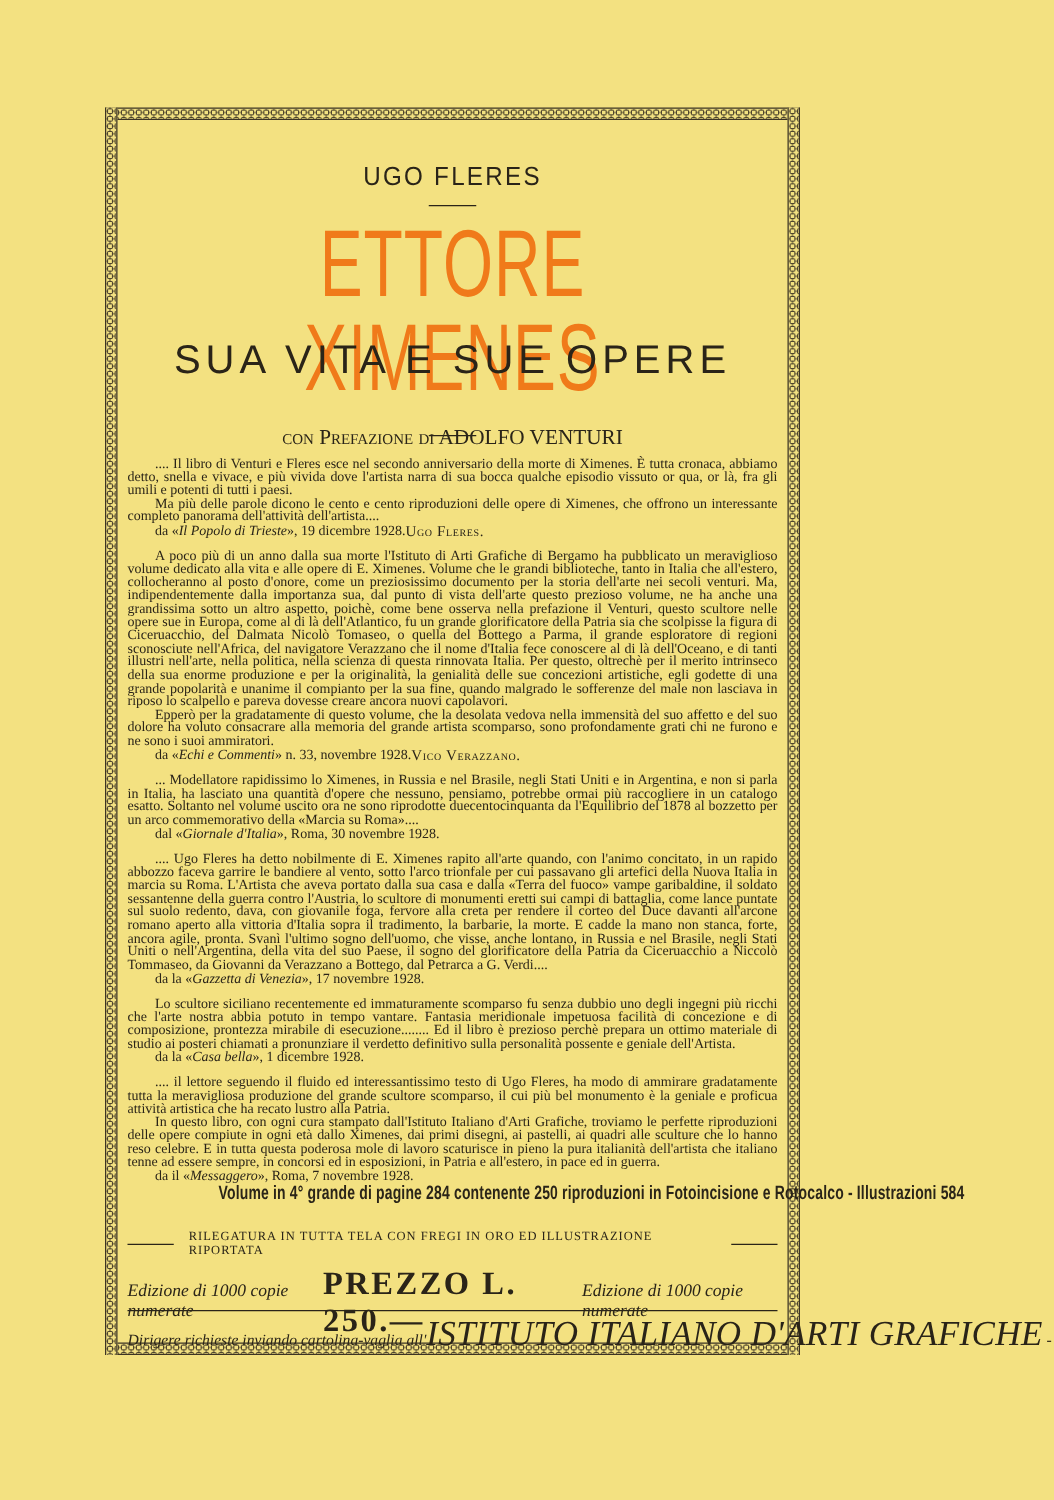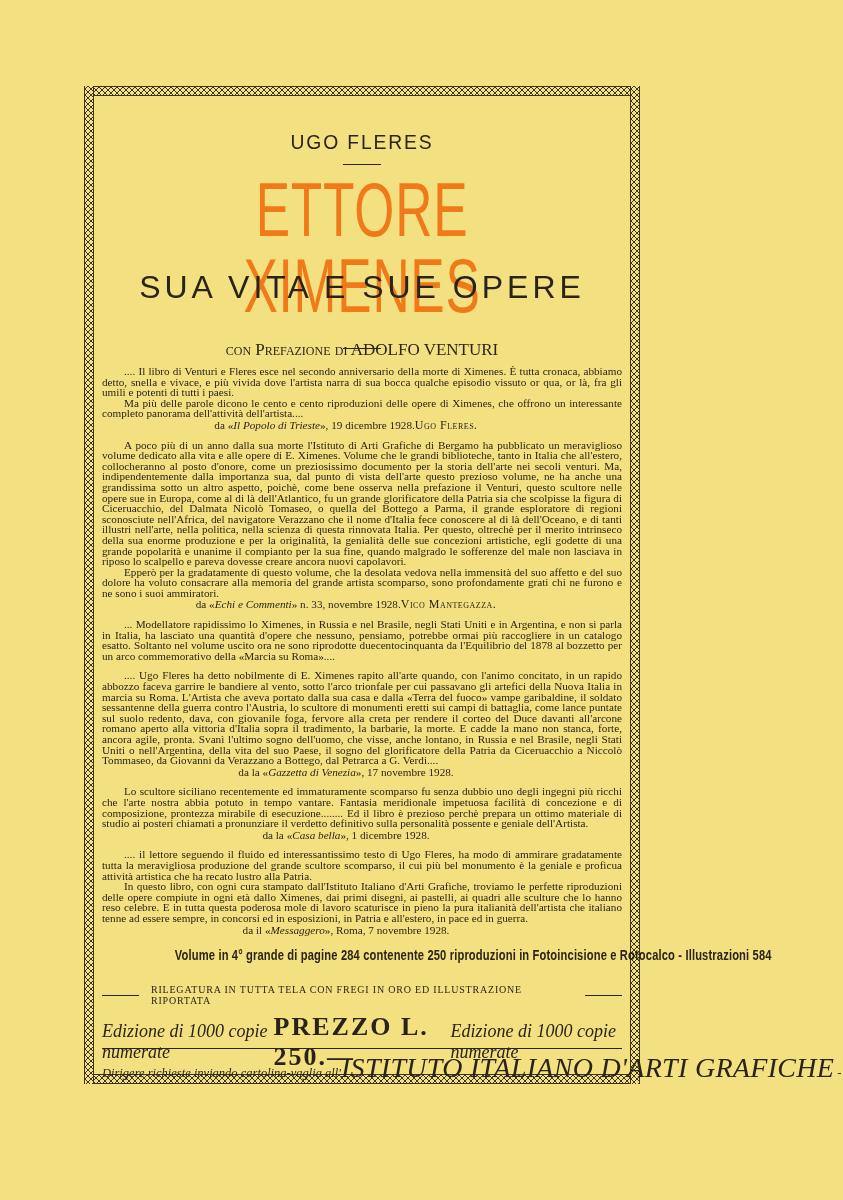--- a/index.html
+++ b/index.html
@@ -48,37 +48,37 @@
     position:absolute; top:212px; left:0; right:0; text-align:center;
     font-family:"Liberation Serif", serif; font-size:17px;margin-top:24px;
   }
   .preface .sc { font-variant:small-caps; }
   .reviews {
     position:absolute; top:262px; left:0px; right:0px;
     font-size:11.2px; line-height:10.6px;
   }
   .review { margin-bottom:9px; }
   .review p { margin:0; text-align:justify; text-indent:22px; }
-  .review .src-line { display:flex; justify-content:center; padding-left:22px; padding-right:54px; margin-top:1px; }
+  .review .src-line { display:flex; justify-content:flex-start; padding-left:22px; padding-right:54px; margin-top:1px; }
   .review .src i { font-style:italic; }
   .review .sig { font-variant:small-caps; font-size:12px; letter-spacing:0.5px; }
   .volume-line {
     position:absolute; top:842px; left:0; right:0; text-align:center;
     font-family:"Liberation Sans", sans-serif; font-weight:bold; font-size:15.5px;
     transform:scaleX(0.72); transform-origin:center; white-space:nowrap; letter-spacing:0.2px;
   }
   .binding-line {
     position:absolute; top:880px; left:0; right:0; display:flex; align-items:center; justify-content:center; gap:12px;
     font-size:10px; letter-spacing:0.8px;
   }
   .binding-line .dash { width:38px; height:1px; background:#2a2418; }
   .price-row {
     position:absolute; top:908px; left:0; right:0; display:flex; align-items:center; justify-content:space-between;
   }
-  .edition { font-style:italic; font-size:18px; }
+  .edition { font-style:italic; font-size:14px; }
   .price { font-size:26px; font-weight:bold; letter-spacing:2px; }
   .rule-long { position:absolute; top:944px; left:0; right:0; height:1px; background:#2a2418; }
   .order-line {
     position:absolute; top:948px; left:0; right:0; white-space:nowrap; font-style:italic; font-size:12.5px;
   }
   .order-line .big { font-size:28px; letter-spacing:0.3px; }
 </style>
 </head>
 <body>
 
@@ -106,25 +106,28 @@
         <div class="src-line">
             <span class="src"><span>da «</span><i>Il Popolo di Trieste</i><span>», 19 dicembre 1928.</span></span>
             <span class="sig">Ugo Fleres.</span>
           </div>
       </div>
       <div class="review">
         <p>A poco più di un anno dalla sua morte l'Istituto di Arti Grafiche di Bergamo ha pubblicato un meraviglioso volume dedicato alla vita e alle opere di E. Ximenes. Volume che le grandi biblioteche, tanto in Italia che all'estero, collocheranno al posto d'onore, come un preziosissimo documento per la storia dell'arte nei secoli venturi. Ma, indipendentemente dalla importanza sua, dal punto di vista dell'arte questo prezioso volume, ne ha anche una grandissima sotto un altro aspetto, poichè, come bene osserva nella prefazione il Venturi, questo scultore nelle opere sue in Europa, come al di là dell'Atlantico, fu un grande glorificatore della Patria sia che scolpisse la figura di Ciceruacchio, del Dalmata Nicolò Tomaseo, o quella del Bottego a Parma, il grande esploratore di regioni sconosciute nell'Africa, del navigatore Verazzano che il nome d'Italia fece conoscere al di là dell'Oceano, e di tanti illustri nell'arte, nella politica, nella scienza di questa rinnovata Italia. Per questo, oltrechè per il merito intrinseco della sua enorme produzione e per la originalità, la genialità delle sue concezioni artistiche, egli godette di una grande popolarità e unanime il compianto per la sua fine, quando malgrado le sofferenze del male non lasciava in riposo lo scalpello e pareva dovesse creare ancora nuovi capolavori.</p>
         <p>Epperò per la gradatamente di questo volume, che la desolata vedova nella immensità del suo affetto e del suo dolore ha voluto consacrare alla memoria del grande artista scomparso, sono profondamente grati chi ne furono e ne sono i suoi ammiratori.</p>
         <div class="src-line">
             <span class="src"><span>da «</span><i>Echi e Commenti</i><span>» n. 33, novembre 1928.</span></span>
-            <span class="sig">Vico Mantegazza.</span>
+            <span class="sig">Vico Verazzano.</span>
           </div>
       </div>
       <div class="review">
         <p>... Modellatore rapidissimo lo Ximenes, in Russia e nel Brasile, negli Stati Uniti e in Argentina, e non si parla in Italia, ha lasciato una quantità d'opere che nessuno, pensiamo, potrebbe ormai più raccogliere in un catalogo esatto. Soltanto nel volume uscito ora ne sono riprodotte duecentocinquanta da l'Equilibrio del 1878 al bozzetto per un arco commemorativo della «Marcia su Roma»....</p>
+        <div class="src-line">
+            <span class="src"><span>dal «</span><i>Giornale d'Italia</i><span>», Roma, 30 novembre 1928.</span></span>
+          </div>
       </div>
       <div class="review">
         <p>.... Ugo Fleres ha detto nobilmente di E. Ximenes rapito all'arte quando, con l'animo concitato, in un rapido abbozzo faceva garrire le bandiere al vento, sotto l'arco trionfale per cui passavano gli artefici della Nuova Italia in marcia su Roma. L'Artista che aveva portato dalla sua casa e dalla «Terra del fuoco» vampe garibaldine, il soldato sessantenne della guerra contro l'Austria, lo scultore di monumenti eretti sui campi di battaglia, come lance puntate sul suolo redento, dava, con giovanile foga, fervore alla creta per rendere il corteo del Duce davanti all'arcone romano aperto alla vittoria d'Italia sopra il tradimento, la barbarie, la morte. E cadde la mano non stanca, forte, ancora agile, pronta. Svanì l'ultimo sogno dell'uomo, che visse, anche lontano, in Russia e nel Brasile, negli Stati Uniti o nell'Argentina, della vita del suo Paese, il sogno del glorificatore della Patria da Ciceruacchio a Niccolò Tommaseo, da Giovanni da Verazzano a Bottego, dal Petrarca a G. Verdi....</p>
         <div class="src-line">
             <span class="src"><span>da la «</span><i>Gazzetta di Venezia</i><span>», 17 novembre 1928.</span></span>
           </div>
       </div>
       <div class="review">
         <p>Lo scultore siciliano recentemente ed immaturamente scomparso fu senza dubbio uno degli ingegni più ricchi che l'arte nostra abbia potuto in tempo vantare. Fantasia meridionale impetuosa facilità di concezione e di composizione, prontezza mirabile di esecuzione........ Ed il libro è prezioso perchè prepara un ottimo materiale di studio ai posteri chiamati a pronunziare il verdetto definitivo sulla personalità possente e geniale dell'Artista.</p>
         <div class="src-line">

